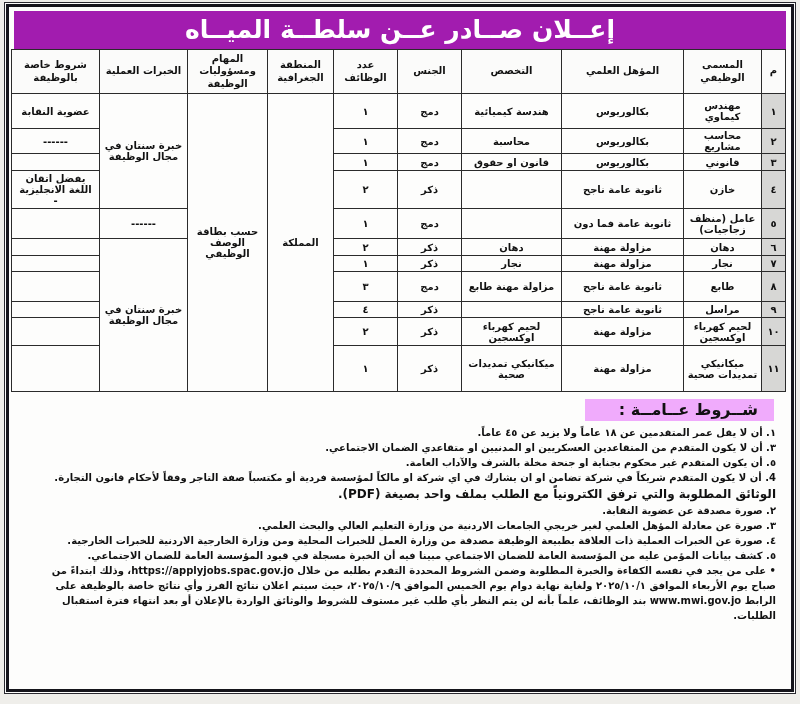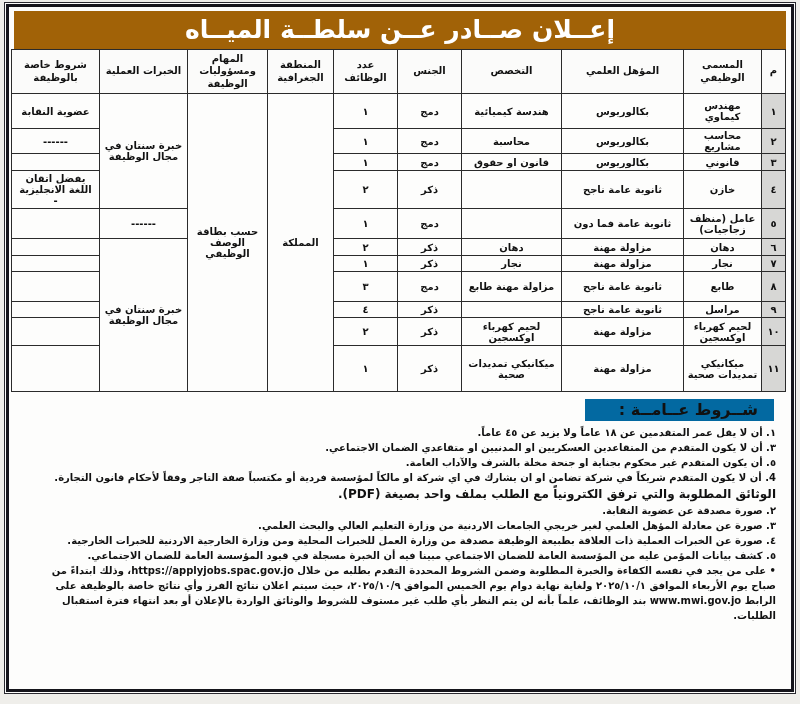--- a/index.html
+++ b/index.html
@@ -13,21 +13,21 @@
   .paper{
     box-sizing:border-box;
     width:788px;height:688px;
     margin:4px auto 0 auto;
     background:#fdfdfc;
     border:3px solid #15151b;
     box-shadow:0 0 0 1px #fdfdfc, 0 0 0 2px #2a2a30;
     padding:4px 5px;
   }
   .title-bar{
-    background:#a16207;
+    background:#a21caf;
     color:#ffffff;
     text-align:center;
     font-weight:bold;
     font-size:25px;
     line-height:38px;
     height:38px;
     letter-spacing:1px;
   }
   .subtitle-bar{
     box-sizing:border-box;
@@ -58,21 +58,21 @@
   table.jobs th{font-size:10px;line-height:1.25;background:#fbfbfa;}
   th.col-num, td.cell-num{background:#d7d7d5;}
   td.cell-special{white-space:pre-line;}
   td.cell-duties, td.cell-region{font-size:10.5px;}
   .conditions{
     padding:5px 10px 0 10px;
     color:#111;
   }
   .cond-heading{
     display:inline-block;
-    background:#0369a1;
+    background:#f0abfc;
     font-weight:bold;
     font-size:16px;
     padding:1px 16px 2px 34px;
     margin:2px 2px 4px 0;
   }
   .cond-list div, .doc-list div{
     font-weight:bold;
     font-size:10px;
     line-height:1.5;
     text-align:right;

